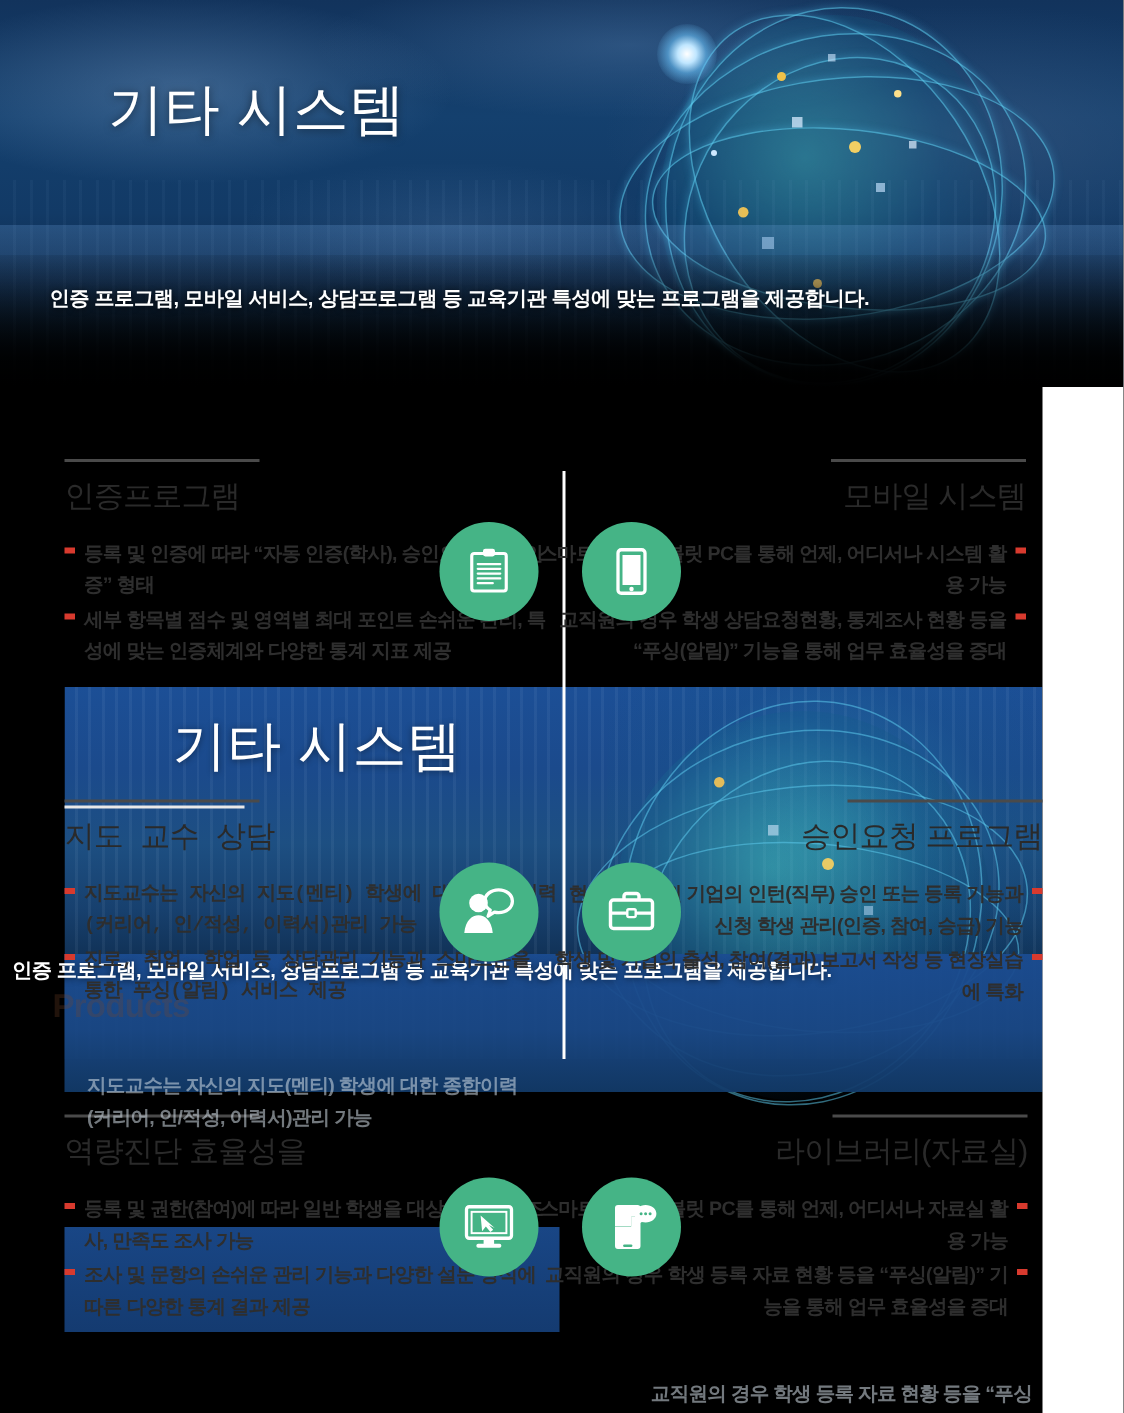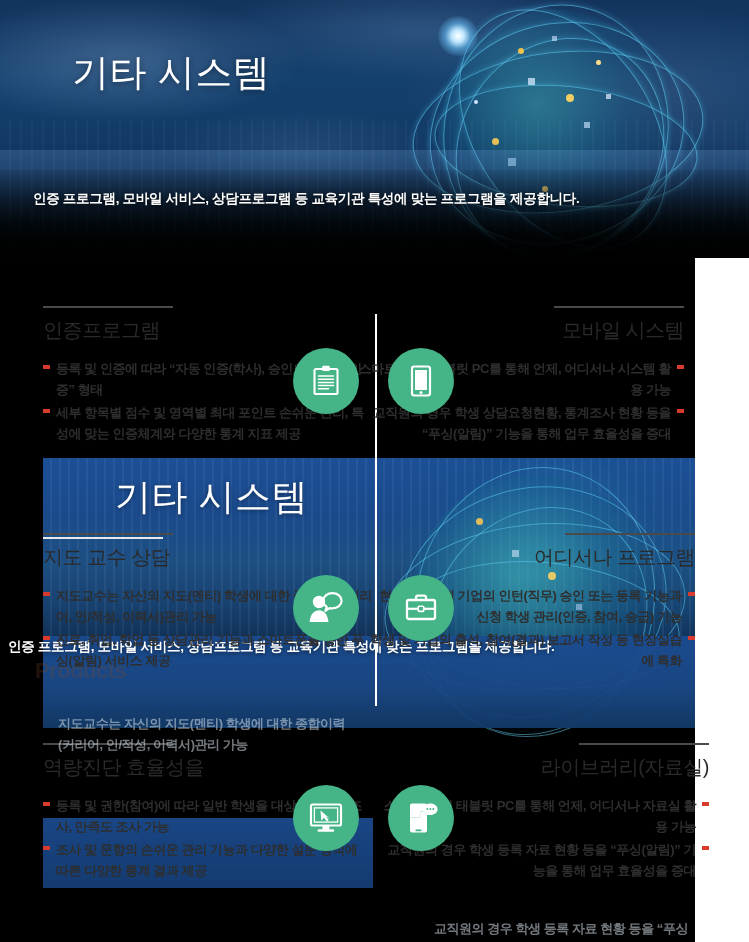--- a/index.html
+++ b/index.html
@@ -258,39 +258,39 @@
       </ul>
     </div>
     <div class="icon-circle" style="left:388px;top:90px;">
       <svg width="34" height="34" viewBox="0 0 34 34" aria-hidden="true">
         <rect x="8" y="2.5" width="18" height="29" rx="2.2" fill="none" stroke="#fff" stroke-width="2.2"></rect>
         <rect x="11" y="6" width="12" height="20" fill="#fff"></rect>
         <circle cx="17" cy="28.6" r="1.5" fill="#fff"></circle>
       </svg>
     </div>
 
-    <div class="card" style="left:43px;top:275px;">
+    <div class="card" style="left:43px;top:275px;font-family:Liberation Mono, monospace;">
       <div class="rule"></div>
       <h3>지도 교수 상담</h3>
       <ul class="bullets">
         <li>지도교수는 자신의 지도(멘티) 학생에 대한 종합이력(커리어, 인/적성, 이력서)관리 가능</li>
         <li>진로, 취업, 학업 등 상담관리 기능과 스마트폰을 통한 푸싱(알림) 서비스 제공</li>
       </ul>
     </div>
     <div class="icon-circle" style="left:293px;top:317px;">
       <svg width="36" height="34" viewBox="0 0 36 34" aria-hidden="true">
         <circle cx="11" cy="11" r="6.2" fill="#fff"></circle>
         <path d="M1.5 31 C2.4 22.6 6.6 19.2 11 19.2 C15.4 19.2 19.6 22.6 20.5 31 Z" fill="#fff"></path>
         <path d="M24.4 2.2 C29.6 2.2 33.6 5.6 33.6 9.8 C33.6 14 29.6 17.4 24.4 17.4 C23.4 17.4 22.4 17.3 21.6 17.1 L17.4 19.8 L18.8 15.8 C16.6 14.3 15.2 12.2 15.2 9.8 C15.2 5.6 19.2 2.2 24.4 2.2 Z" fill="none" stroke="#fff" stroke-width="2.2" stroke-linejoin="round"></path>
       </svg>
     </div>
 
     <div class="card right" style="left:365px;top:275px;width:330px;">
       <div class="rule"></div>
-      <h3>어디서나 프로그램</h3>
+      <h3>승인요청 프로그램</h3>
       <ul class="bullets">
         <li>현장실습지원 기업의 인턴(직무) 승인 또는 등록 기능과 신청 학생 관리(인증, 참여, 승급) 기능</li>
         <li>학생 및 기업의 출석, 참여(결과) 보고서 작성 등 현장실습에 특화</li>
       </ul>
     </div>
     <div class="icon-circle" style="left:388px;top:317px;">
       <svg width="34" height="34" viewBox="0 0 34 34" aria-hidden="true">
         <rect x="3" y="9" width="28" height="19" rx="2" fill="none" stroke="#fff" stroke-width="2.3"></rect>
         <path d="M12 9 V6.4 a1.8 1.8 0 0 1 1.8-1.8 h6.4 A1.8 1.8 0 0 1 22 6.4 V9" fill="none" stroke="#fff" stroke-width="2.3"></path>
         <line x1="3" y1="17.8" x2="31" y2="17.8" stroke="#fff" stroke-width="2.2"></line>
@@ -309,21 +309,21 @@
     <div class="icon-circle" style="left:293px;top:527px;">
       <svg width="36" height="34" viewBox="0 0 36 34" aria-hidden="true">
         <rect x="3" y="3.5" width="30" height="21" rx="1.8" fill="none" stroke="#fff" stroke-width="2.2"></rect>
         <rect x="6.4" y="6.9" width="23.2" height="14.2" fill="none" stroke="#fff" stroke-width="1.3"></rect>
         <path d="M21.8 17.6 L12.4 9.4 L13.4 19.8 L15.9 16.7 L18.9 20.4 L20.8 18.9 L17.9 15.6 Z" fill="#fff"></path>
         <rect x="14.4" y="24.5" width="7" height="4.2" fill="#fff"></rect>
         <rect x="9.6" y="28.2" width="16.6" height="2.6" rx="1.2" fill="#fff"></rect>
       </svg>
     </div>
 
-    <div class="card right" style="left:379px;top:485px;width:330px;">
+    <div class="card right" style="left:355px;top:485px;width:330px;">
       <div class="rule"></div>
       <h3>라이브러리(자료실)</h3>
       <ul class="bullets">
         <li>스마트 폰 및 태블릿 PC를 통해 언제, 어디서나 자료실 활용 가능</li>
         <li>교직원의 경우 학생 등록 자료 현황 등을 “푸싱(알림)” 기능을 통해 업무 효율성을 증대</li>
       </ul>
     </div>
     <div class="icon-circle" style="left:388px;top:527px;">
       <svg width="34" height="34" viewBox="0 0 34 34" aria-hidden="true">
         <path d="M6 4.4 a2 2 0 0 1 2-2 h13 a2 2 0 0 1 2 2 v5.8 h-6.2 v6.2 H6 Z" fill="#fff"></path>

